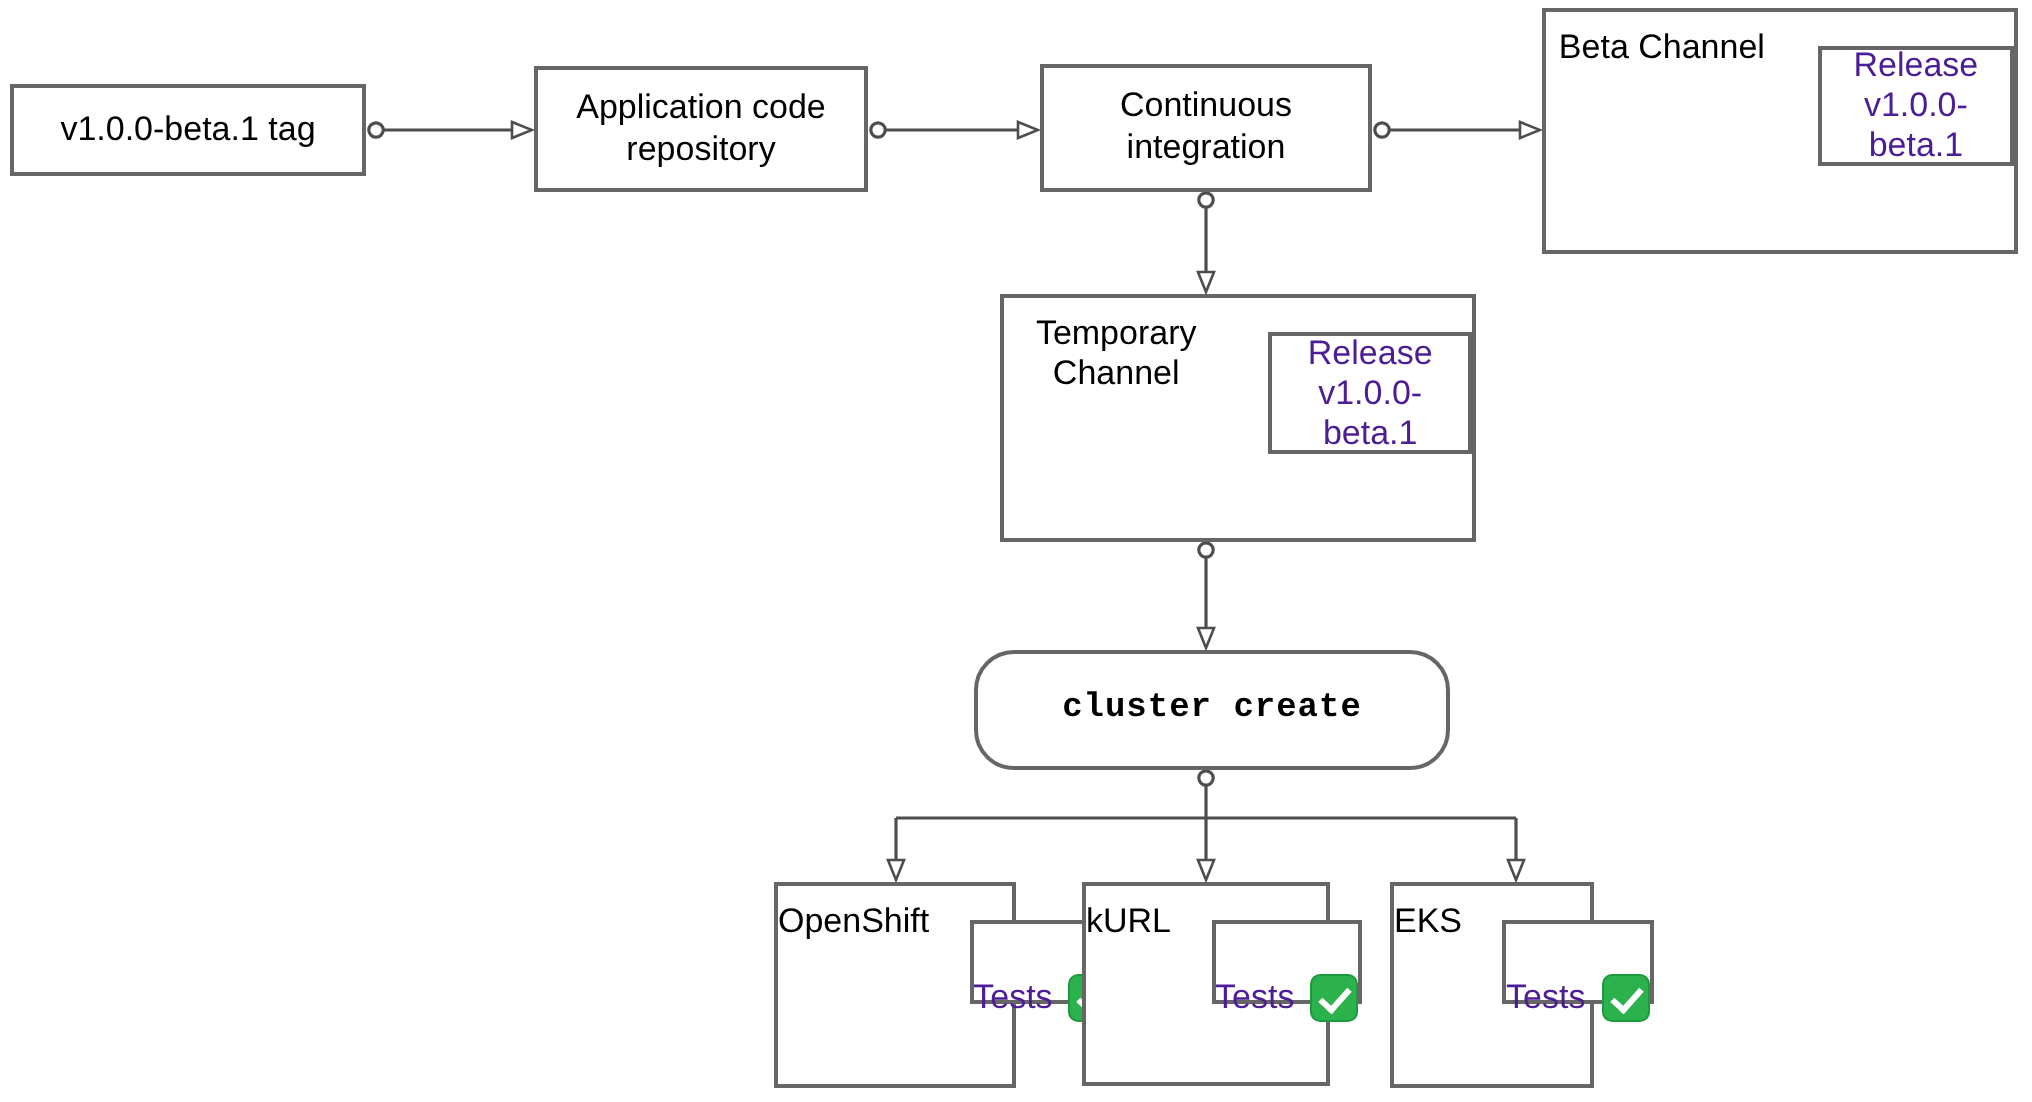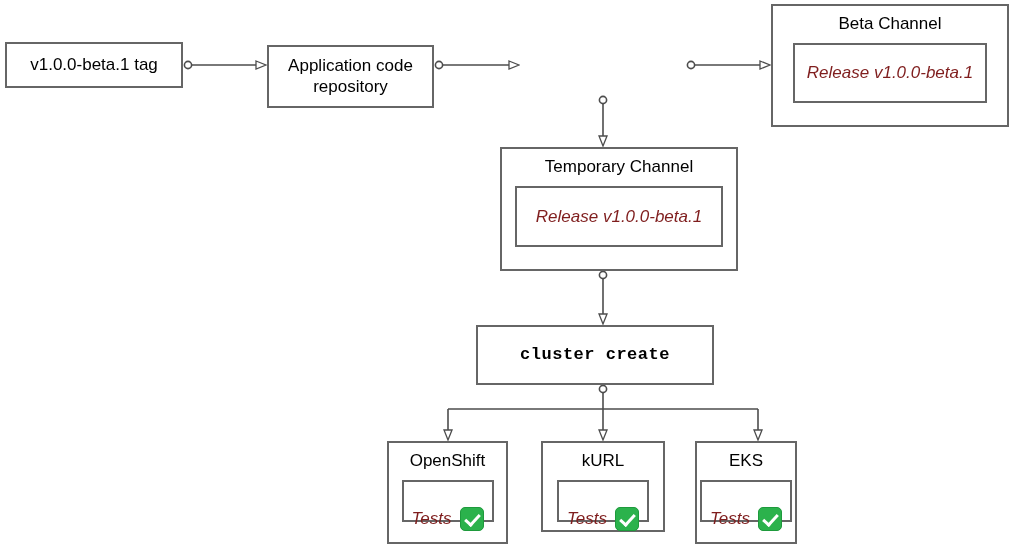--- a/index.html
+++ b/index.html
@@ -35,40 +35,39 @@
     color: #000000;
     font-size: 17px;
     line-height: 1.22;
   }
   .container-node {
     position: absolute;
     box-sizing: border-box;
     background: #ffffff;
     border: 2px solid #666666;
     display: flex;
-    flex-direction: column;
-    align-items: center;
+    flex-direction: row;
+    gap: 20px;
   }
   .container-title {
     color: #000000;
     font-size: 17px;
     text-align: center;
     width: 100%;
   }
   .inner-node {
     box-sizing: border-box;
     background: #ffffff;
     border: 2px solid #666666;
     display: flex;
     align-items: center;
     justify-content: center;
     text-align: center;
-    color: #7f1d1d;
-    font-size: 17px;
-    font-style: italic;
+    color: #4c1d95;
+    font-size: 17px;
   }
   .mono-node {
     font-family: "Liberation Mono", monospace;
     font-weight: bold;
     font-size: 17px;
     letter-spacing: 0.5px;
   }
   .tests-row {
     display: flex;
     align-items: center;
@@ -142,54 +141,57 @@
       <line x1="448" y1="409" x2="448" y2="439" stroke="#4d4d4d" stroke-width="1.6" marker-end="url(#arrow)"></line>
       <line x1="603" y1="409" x2="603" y2="439" stroke="#4d4d4d" stroke-width="1.6" marker-end="url(#arrow)"></line>
       <line x1="758" y1="409" x2="758" y2="439" stroke="#4d4d4d" stroke-width="1.6" marker-end="url(#arrow)"></line>
     </g>
   </svg>
 
   <div class="node" style="left:5px; top:42px; width:178px; height:46px;">
     <span>v1.0.0-beta.1 tag</span>
   </div>
 
-  <div class="node" style="left:267px; top:33px; width:167px; height:63px; padding:0 10px;margin-top:12px;">
+  <div class="node" style="left:267px; top:33px; width:167px; height:63px; padding:0 10px;">
     <span>Application code repository</span>
   </div>
 
+  <div class="node" style="left:520px; top:32px; width:166px; height:64px; padding:0 10px;">
+    <span>Continuous integration</span>
+  </div>
 
   <div class="container-node" style="left:771px; top:4px; width:238px; height:123px; padding-top:8px;">
     <div class="container-title">Beta Channel</div>
     <div class="inner-node" style="margin-top:9px; width:194px; height:60px;">
       <span>Release v1.0.0-beta.1</span>
     </div>
   </div>
 
   <div class="container-node" style="left:484px; top:147px; width:238px; height:124px; padding-top:8px;margin-left:16px;">
     <div class="container-title">Temporary Channel</div>
     <div class="inner-node" style="margin-top:9px; width:208px; height:61px;">
       <span>Release v1.0.0-beta.1</span>
     </div>
   </div>
 
-  <div class="node mono-node" style="left:476px; top:325px; width:238px; height:60px;">
+  <div class="node mono-node" style="left:487px; top:325px; width:238px; height:60px;border-radius:20px;">
     <span>cluster create</span>
   </div>
 
   <div class="container-node" style="left:387px; top:441px; width:121px; height:103px; padding-top:8px;">
     <div class="container-title">OpenShift</div>
     <div class="inner-node" style="margin-top:9px; width:92px; height:42px;">
       <span class="tests-row">
         <span>Tests</span>
         <span class="check-badge"></span>
       </span>
     </div>
   </div>
 
-  <div class="container-node" style="left:541px; top:441px; width:124px; height:91px; padding-top:8px;">
+  <div class="container-node" style="left:541px; top:441px; width:124px; height:102px; padding-top:8px;">
     <div class="container-title">kURL</div>
     <div class="inner-node" style="margin-top:9px; width:92px; height:42px;">
       <span class="tests-row">
         <span>Tests</span>
         <span class="check-badge"></span>
       </span>
     </div>
   </div>
 
   <div class="container-node" style="left:695px; top:441px; width:102px; height:103px; padding-top:8px;">

